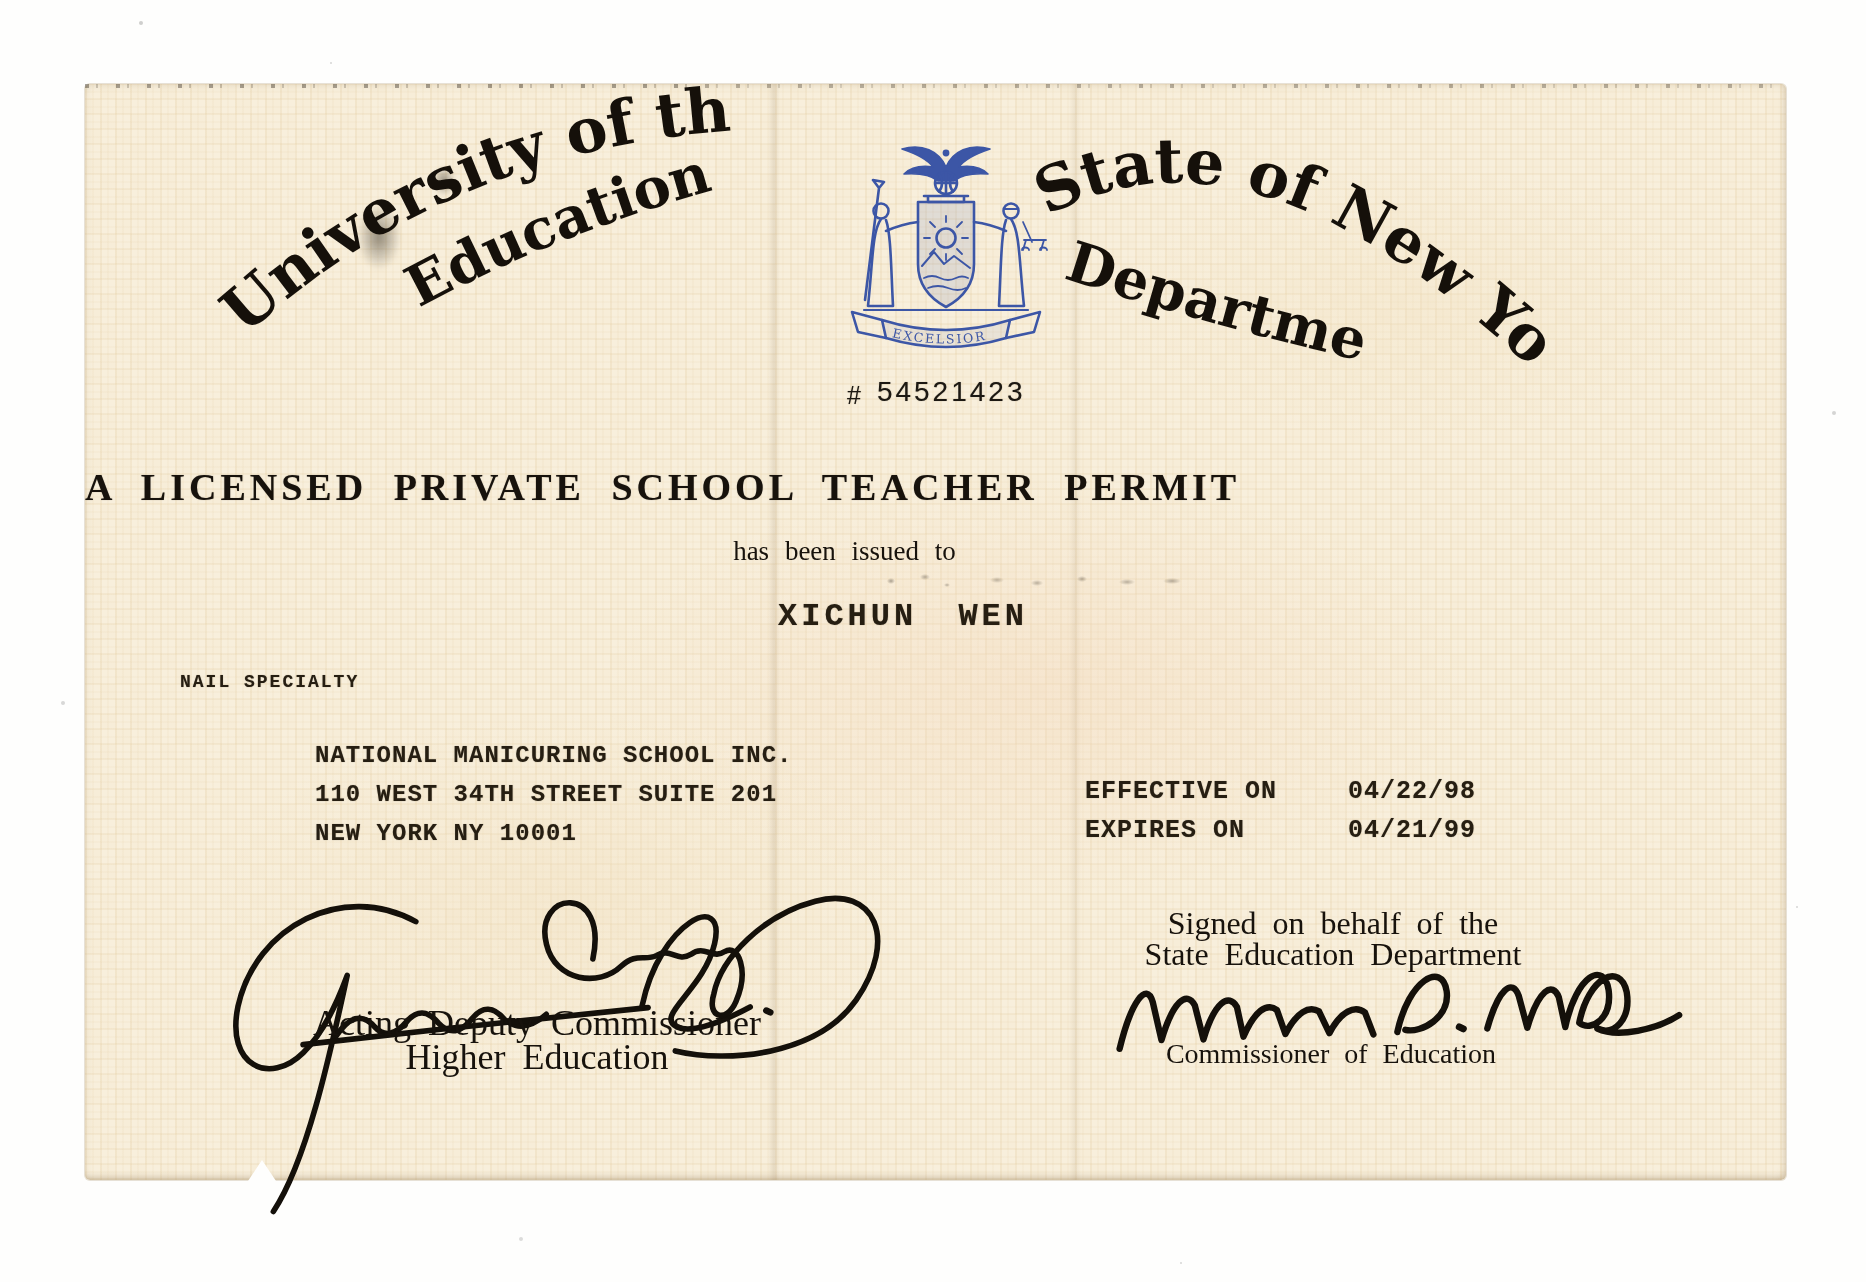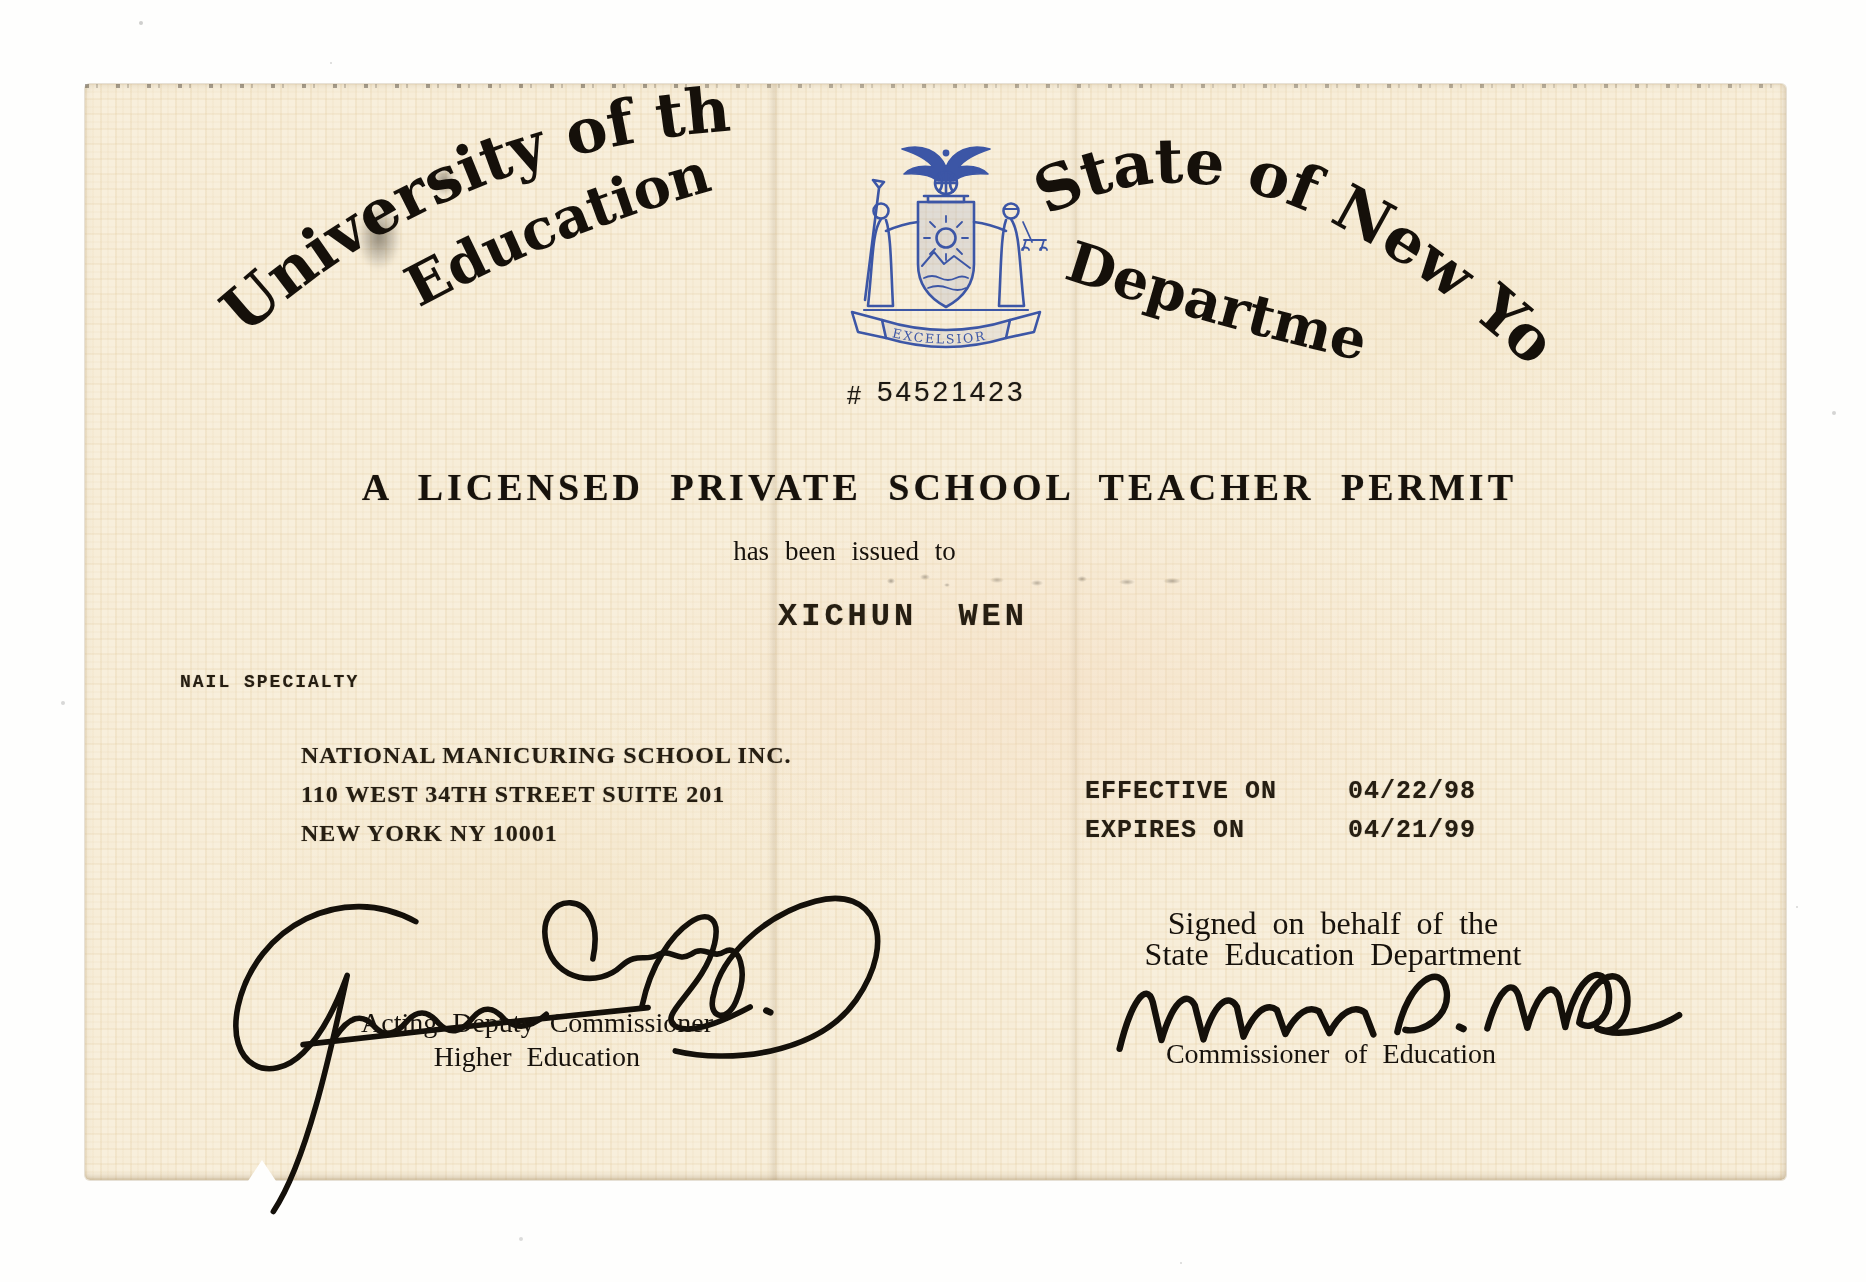--- a/index.html
+++ b/index.html
@@ -33,39 +33,39 @@
     background:radial-gradient(closest-side, rgba(52,45,33,.5), rgba(52,45,33,0));}
   .serif{font-family:"Liberation Serif","DejaVu Serif",serif;color:#17120c;}
   .mono{font-family:"Liberation Mono","DejaVu Sans Mono",monospace;font-weight:700;color:#261e12;
     text-shadow:0 0 1px rgba(38,30,18,.45);}
   .abs{position:absolute;}
   .headerArt{position:absolute;left:0;top:0;}
   .archText{font-family:"DejaVu Serif","Liberation Serif",serif;font-weight:700;fill:#15100a;}
   .permitNumber{left:762px;top:292px;font-family:"Liberation Sans","DejaVu Sans",sans-serif;
     font-weight:400;font-size:28px;letter-spacing:3px;color:#1c1812;text-shadow:0 0 1px rgba(30,24,16,.4);}
   .permitNumber .hash{font-size:25px;position:relative;top:3px;margin-right:16px;letter-spacing:0;}
-  .titleLine{left:0;top:381px;width:1424px;text-align:right;font-weight:700;font-size:38px;
-    letter-spacing:4px;word-spacing:13px;text-shadow:0 0 1px rgba(23,18,12,.35);margin-left:8px;}
+  .titleLine{left:0;top:381px;width:1424px;text-align:left;font-weight:700;font-size:38px;
+    letter-spacing:4px;word-spacing:13px;text-shadow:0 0 1px rgba(23,18,12,.35);}
   .issuedLine{left:0;top:452px;width:1519px;text-align:center;font-size:27px;word-spacing:9px;}
   .smudge{left:792px;top:489px;width:330px;height:18px;opacity:.6;filter:blur(.4px);
     background-image:
       radial-gradient(4px 3px at 14px 8px, rgba(60,52,40,.7), rgba(60,52,40,0)),
       radial-gradient(5px 3px at 48px 4px, rgba(60,52,40,.6), rgba(60,52,40,0)),
       radial-gradient(3px 2px at 70px 12px, rgba(60,52,40,.55), rgba(60,52,40,0)),
       radial-gradient(7px 3px at 120px 7px, rgba(60,52,40,.5), rgba(60,52,40,0)),
       radial-gradient(6px 3px at 160px 10px, rgba(60,52,40,.55), rgba(60,52,40,0)),
       radial-gradient(5px 3px at 205px 6px, rgba(60,52,40,.6), rgba(60,52,40,0)),
       radial-gradient(8px 3px at 250px 9px, rgba(60,52,40,.55), rgba(60,52,40,0)),
       radial-gradient(9px 3px at 295px 8px, rgba(60,52,40,.6), rgba(60,52,40,0));}
   .holderName{left:818px;top:514px;transform:translateX(-50%);font-size:32px;letter-spacing:4px;word-spacing:18px;white-space:nowrap;}
   .specialty{left:95px;top:588px;font-size:18px;letter-spacing:2px;}
-  .schoolBlock{left:216px;top:652px;font-size:24px;letter-spacing:1px;line-height:39px;white-space:nowrap;font-family:Liberation Serif, serif;}
+  .schoolBlock{left:230px;top:652px;font-size:24px;letter-spacing:1px;line-height:39px;white-space:nowrap;}
   .datesBlock{left:1000px;top:688px;font-size:25px;letter-spacing:1px;line-height:39px;white-space:nowrap;}
   .datesBlock .lbl{display:inline-block;width:263px;}
-  .sigLabelLeft{left:452px;top:922px;transform:translateX(-50%);text-align:center;font-size:28px;line-height:34px;word-spacing:8px;white-space:nowrap;}
+  .sigLabelLeft{left:452px;top:922px;transform:translateX(-50%);text-align:center;font-size:36px;line-height:34px;word-spacing:8px;white-space:nowrap;}
   .preambleRight{left:1248px;top:824px;transform:translateX(-50%);text-align:center;font-size:32px;line-height:31px;word-spacing:8px;white-space:nowrap;}
   .sigTitleRight{left:1246px;top:954px;transform:translateX(-50%);font-size:28px;word-spacing:8px;white-space:nowrap;}
   .sigSvg{position:absolute;}
   .ink{stroke:#14100a;fill:none;stroke-linecap:round;stroke-linejoin:round;}
 </style>
 </head>
 <body>
 
 <div class="scan">
   <div class="specks"></div>

